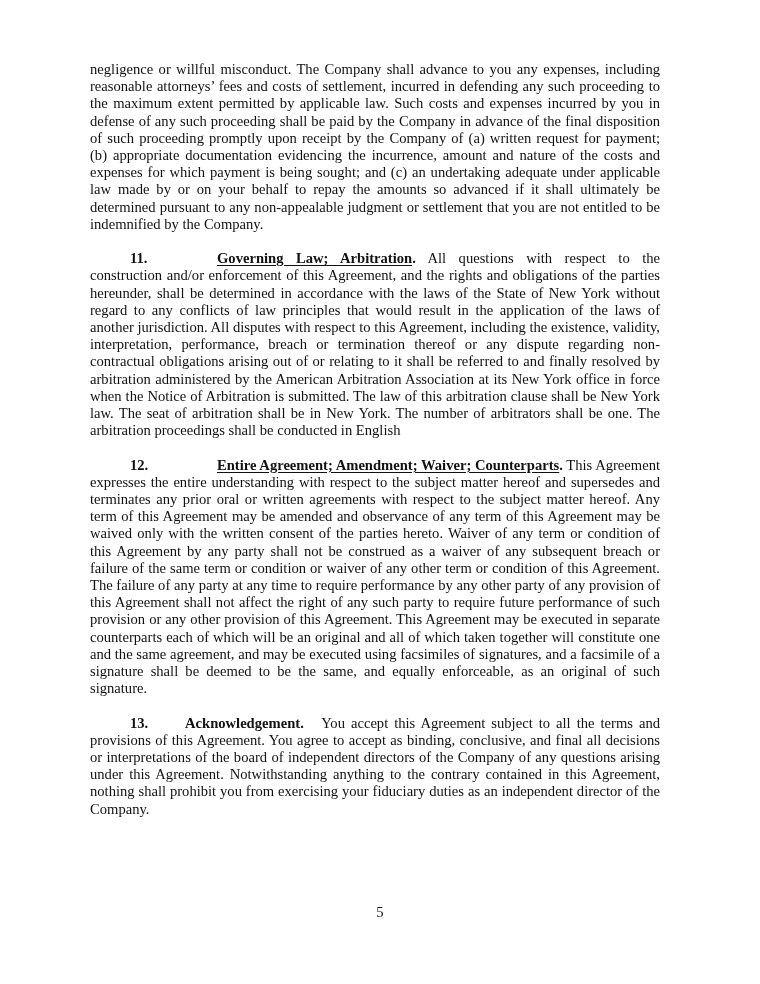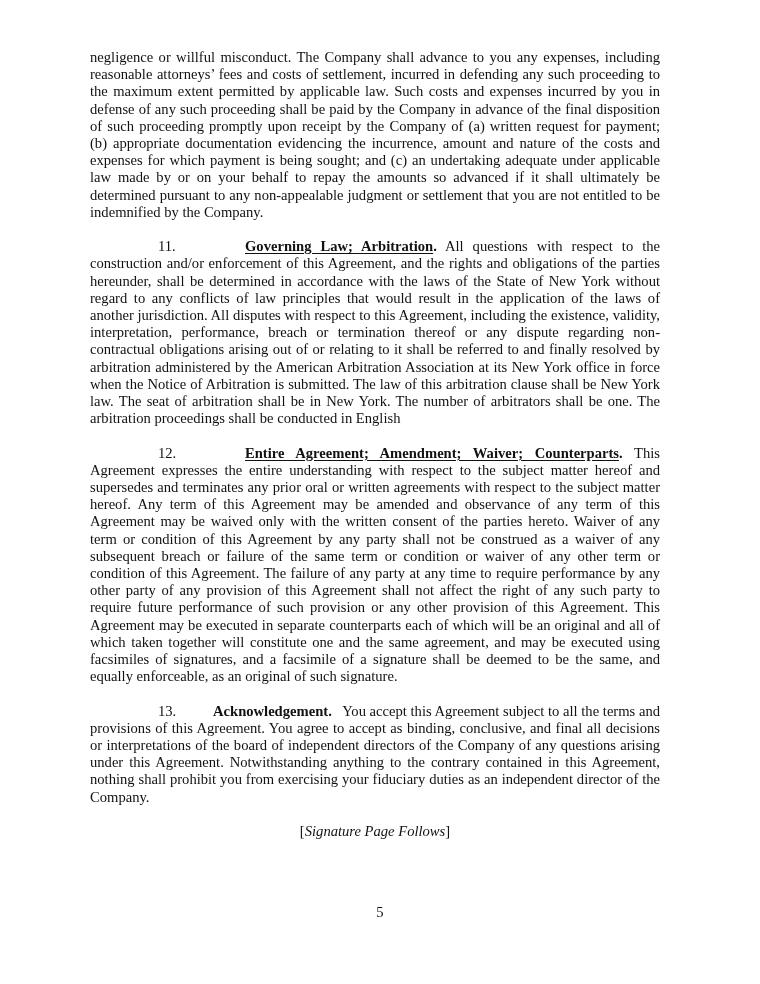--- a/index.html
+++ b/index.html
@@ -11,34 +11,34 @@
       width: 760px;
       height: 984px;
       position: relative;
       overflow: hidden;
       font-family: "Liberation Serif", serif;
       color: #111111;
     }
     .page {
       position: absolute;
       left: 90px;
-      top: 49px;
+      top: 61px;
       width: 570px;
       font-size: 14.6px;
       line-height: 17.2px;
     }
     .para {
       margin: 0 0 17.2px 0;
       text-align: justify;
       text-align-last: left;
     }
     .num {
       display: inline-block;
-      font-weight: normal;
-      margin-left: 68px;
+      font-weight: bold;
+      margin-left: 40px;
       width: 55px;
     }
     .heading {
       font-weight: bold;
     }
     .heading.ul {
       text-decoration: underline;
       text-underline-offset: 2px;
       margin-left: 32px;
     }
@@ -64,16 +64,15 @@
 
 <div class="page">
   <p class="para">negligence or willful misconduct. The Company shall advance to you any expenses, including reasonable attorneys’ fees and costs of settlement, incurred in defending any such proceeding to the maximum extent permitted by applicable law. Such costs and expenses incurred by you in defense of any such proceeding shall be paid by the Company in advance of the final disposition of such proceeding promptly upon receipt by the Company of (a) written request for payment; (b) appropriate documentation evidencing the incurrence, amount and nature of the costs and expenses for which payment is being sought; and (c) an undertaking adequate under applicable law made by or on your behalf to repay the amounts so advanced if it shall ultimately be determined pursuant to any non-appealable judgment or settlement that you are not entitled to be indemnified by the Company.</p>
 
   <p class="para"><span class="num">11.</span><span class="heading ul">Governing Law; Arbitration</span><span class="heading">.</span><span> All questions with respect to the construction and/or enforcement of this Agreement, and the rights and obligations of the parties hereunder, shall be determined in accordance with the laws of the State of New York without regard to any conflicts of law principles that would result in the application of the laws of another jurisdiction. All disputes with respect to this Agreement, including the existence, validity, interpretation, performance, breach or termination thereof or any dispute regarding non-contractual obligations arising out of or relating to it shall be referred to and finally resolved by arbitration administered by the American Arbitration Association at its New York office in force when the Notice of Arbitration is submitted. The law of this arbitration clause shall be New York law. The seat of arbitration shall be in New York. The number of arbitrators shall be one. The arbitration proceedings shall be conducted in English</span></p>
 
   <p class="para"><span class="num">12.</span><span class="heading ul">Entire Agreement; Amendment; Waiver; Counterparts</span><span class="heading">.</span><span> This Agreement expresses the entire understanding with respect to the subject matter hereof and supersedes and terminates any prior oral or written agreements with respect to the subject matter hereof. Any term of this Agreement may be amended and observance of any term of this Agreement may be waived only with the written consent of the parties hereto. Waiver of any term or condition of this Agreement by any party shall not be construed as a waiver of any subsequent breach or failure of the same term or condition or waiver of any other term or condition of this Agreement. The failure of any party at any time to require performance by any other party of any provision of this Agreement shall not affect the right of any such party to require future performance of such provision or any other provision of this Agreement. This Agreement may be executed in separate counterparts each of which will be an original and all of which taken together will constitute one and the same agreement, and may be executed using facsimiles of signatures, and a facsimile of a signature shall be deemed to be the same, and equally enforceable, as an original of such signature.</span></p>
 
   <p class="para" style="white-space: pre-line;"><span class="num">13.</span><span class="heading">Acknowledgement</span><span class="heading">.</span><span style="white-space: pre-wrap;">   You accept this Agreement subject to all the terms and provisions of this Agreement. You agree to accept as binding, conclusive, and final all decisions or interpretations of the board of independent directors of the Company of any questions arising under this Agreement. Notwithstanding anything to the contrary contained in this Agreement, nothing shall prohibit you from exercising your fiduciary duties as an independent director of the Company.</span></p>
 
-  <p class="sig"><span>[</span><span class="it">Signature Page Follows</span><span>]</span></p>
 </div>
 
 <div class="page-number">5</div>
 
 </body></html>

